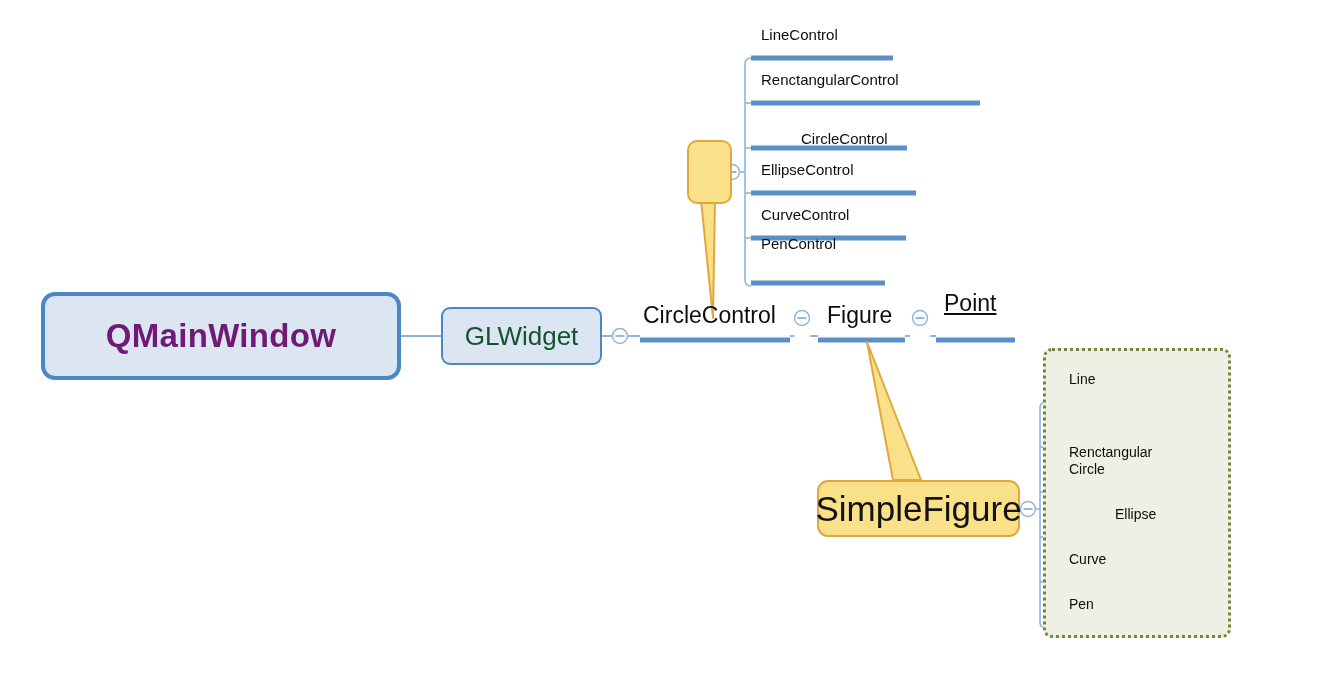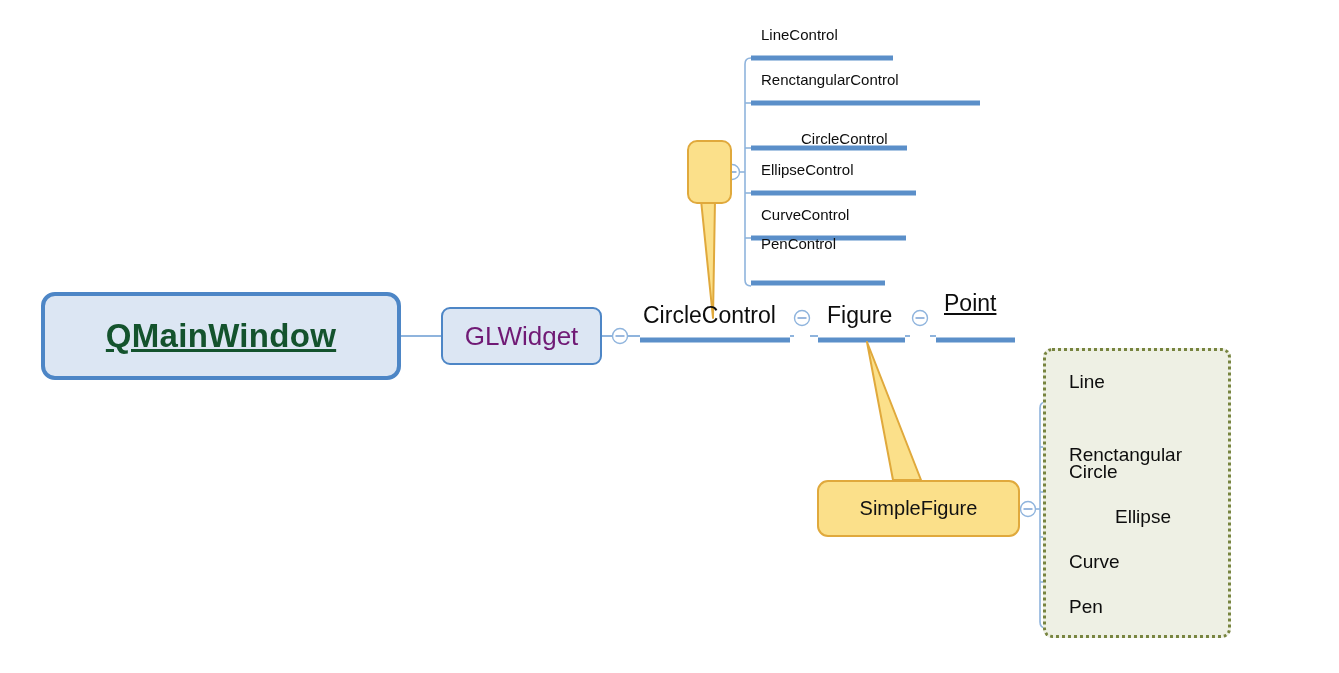--- a/index.html
+++ b/index.html
@@ -39,75 +39,74 @@
     background: #dce6f3;
     border: 4px solid #4d86c6;
     border-radius: 14px;
     display: flex;
     align-items: center;
     justify-content: center;
   }
   .root-node .label {
     font-size: 33px;
     font-weight: bold;
-    color: #14532d;
+    color: #701a75;
     letter-spacing: 0.3px;
     white-space: nowrap;
-    text-decoration: underline;
   }
 
   
   .lvl2-node {
     position: absolute;
     left: 441px;
     top: 307px;
     width: 161px;
     height: 58px;
     box-sizing: border-box;
     background: #dce6f3;
     border: 2px solid #4d86c6;
     border-radius: 9px;
     display: flex;
     align-items: center;
     justify-content: center;
   }
   .lvl2-node .label {
     font-size: 26px;
-    color: #701a75;
+    color: #14532d;
     white-space: nowrap;
   }
 
   
   .text-node {
     position: absolute;
     white-space: nowrap;
     color: #0d0d0d;
   }
   .text-node .label {
     display: block;
     line-height: 1.0;
   }
 
   .chain-node .label { font-size: 23px; }
   .branch-node .label { font-size: 15px; }
-  .simple-node .label { font-size: 19px; }
+  .simple-node .label { font-size: 14px; }
 
   
   .callout {
     position: absolute;
     box-sizing: border-box;
     background: #fbe08a;
     border: 2px solid #e0a93c;
     border-radius: 11px;
     display: flex;
     align-items: center;
     justify-content: center;
   }
   .callout .label {
-    font-size: 20px;
+    font-size: 35px;
     color: #121212;
     white-space: nowrap;
   }
   #callout-empty {
     left: 687px;
     top: 140px;
     width: 45px;
     height: 64px;
     border-radius: 10px;
   }

